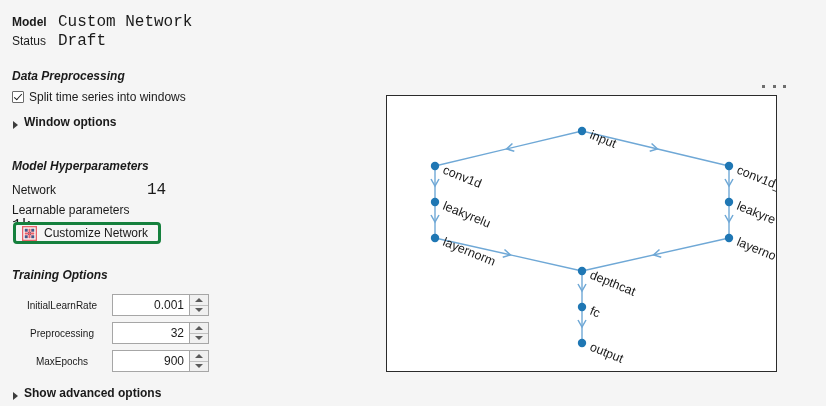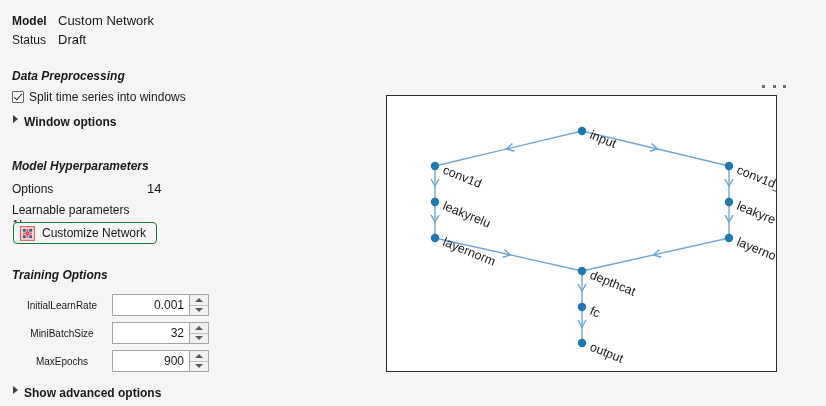--- a/index.html
+++ b/index.html
@@ -31,21 +31,21 @@
     position: absolute;
     display: flex;
     align-items: baseline;
     white-space: nowrap;
   }
   .kv-key {
     font-weight: bold;
     font-size: 12px;
   }
   .kv-key.plain { font-weight: normal; }
-  .kv-val { font-size: 13px; }
+  .kv-val { font-size: 16px; font-family: Liberation Mono, monospace; }
 
   .section-title {
     position: absolute;
     font-weight: bold;
     font-size: 12px;
     white-space: nowrap;
     font-style: italic;
   }
 
   
@@ -76,21 +76,21 @@
     border: solid #1a1a1a;
     border-width: 0 1.6px 1.6px 0;
     transform: rotate(42deg);
   }
   .check-label { font-size: 12px; }
 
   
   .disclosure {
     position: absolute;
     display: flex;
-    align-items: flex-start;
+    align-items: flex-end;
     gap: 6px;
     white-space: nowrap;
   }
   .tri {
     width: 0; height: 0;
     border-left: 5px solid #3d3d3d;
     border-top: 4px solid transparent;
     border-bottom: 4px solid transparent;
     flex: 0 0 auto;
   }
@@ -101,21 +101,21 @@
 
   
   .btn {
     position: absolute;
     display: inline-flex;
     align-items: center;
     gap: 7px;
     height: 22px;
     padding: 0 10px 0 6px;
     background: #f5f5f5;
-    border: 1px solid #15803d;
+    border: 3px solid #15803d;
     border-radius: 4px;
     font-size: 12px;
     box-sizing: border-box;
     cursor: pointer;
   }
   .net-icon {
     width: 15px; height: 15px;
     flex: 0 0 auto;
     display: block;
   }
@@ -238,21 +238,21 @@
   </div>
 
   <div class="disclosure" style="left:13px; top:115px;">
     <span class="tri"></span>
     <span class="disclosure-label">Window options</span>
   </div>
 
   <div class="section-title" style="left:12px; top:159px;">Model Hyperparameters</div>
 
   <div class="kv-row" style="left:12px; top:181px;">
-    <span class="kv-key plain" style="width:135px;">Options</span>
+    <span class="kv-key plain" style="width:135px;">Network</span>
     <span class="kv-val">14</span>
   </div>
 
   <div class="kv-row" style="left:12px; top:203px;flex-direction:column;">
     <span class="kv-key plain" style="width:135px;">Learnable parameters</span>
     <span class="kv-val">1k</span>
   </div>
 
   <div class="btn" style="left:13px; top:222px;">
     <svg class="net-icon" viewBox="0 0 16 16">
@@ -280,21 +280,21 @@
             <span class="spin-arrow-up"></span>
           </span>
         <span class="spin-btn down">
             <span class="spin-arrow-down"></span>
           </span>
       </span>
     </span>
   </div>
 
   <div class="field-row" style="left:12px; top:322px;">
-    <span class="field-label">MiniBatchSize</span>
+    <span class="field-label">Preprocessing</span>
     <span class="spin-wrap">
       <input class="num-input" type="text" value="32" style="">
       <span class="spinner">
         <span class="spin-btn up">
             <span class="spin-arrow-up"></span>
           </span>
         <span class="spin-btn down">
             <span class="spin-arrow-down"></span>
           </span>
       </span>

